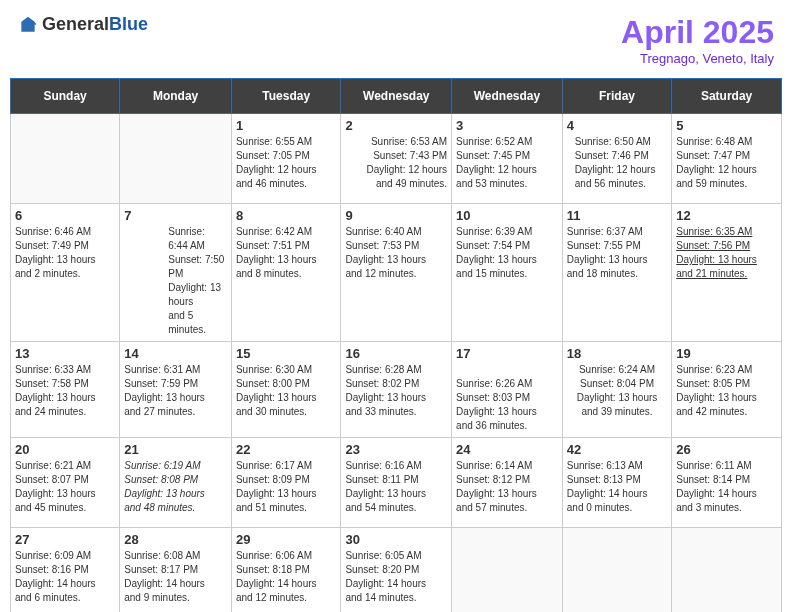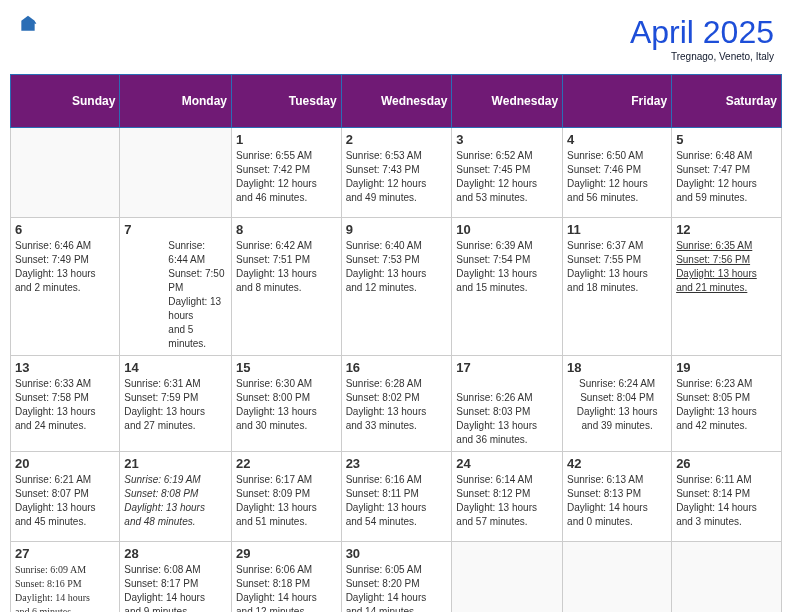--- a/index.html
+++ b/index.html
@@ -34,38 +34,38 @@
     }
     .logo-icon {
       width: 20px;
       height: 20px;
     }
     .title-area {
       text-align: right;
     }
     .month-title {
       font-size: 32px;
-      font-weight: normal;
-      color: #1d4ed8;
+      font-weight: bold;
+      color: #8b5cf6;
     }
     .location {
-      font-size: 10px;
-      color: #0f172a;
+      font-size: 13px;
+      color: #6d28d9;
       text-align: right;
     }
     .calendar {
       width: 100%;
       border-collapse: collapse;
       font-size: 11px;
     }
     .calendar th {
-      background-color: #701a75;
+      background-color: #404040;
       color: #fff;
-      padding: 19px 4px;
-      text-align: right;
+      padding: 10px 4px;
+      text-align: center;
       font-size: 12px;
       border: 1px solid #2a6db5;
     }
     .calendar td {
       border: 1px solid #ccc;
       vertical-align: top;
       padding: 4px;
       width: 113px;
       min-height: 80px;
       height: 90px;
@@ -88,20 +88,23 @@
   </style>
 </head>
 <body>
 
 <div class="header">
   <div class="logo">
     <svg class="logo-icon" viewBox="0 0 24 24">
       <path d="M12 2 L20 8 L20 20 L4 20 L4 8 Z" fill="#2a6db5"></path>
       <path d="M14 8 Q20 6 22 12 Q18 10 14 12 Z" fill="#2a6db5"></path>
     </svg>
+    <div>
+      <span class="logo-text-general">General</span><span class="logo-text-blue">Blue</span>
+    </div>
   </div>
   <div class="title-area">
     <div class="month-title">April 2025</div>
     <div class="location">Tregnago, Veneto, Italy</div>
   </div>
 </div>
 
 <table class="calendar">
   <thead>
     <tr>
@@ -114,41 +117,41 @@
       <th>Saturday</th>
     </tr>
   </thead>
   <tbody id="calendar-body">
   <tr>
         <td class="empty"></td>
         <td class="empty"></td>
         <td>
           <div class="day-num">1</div>
           <div class="day-info" style="white-space: pre-line;">Sunrise: 6:55 AM
-Sunset: 7:42 PM
+Sunset: 7:05 PM
 Daylight: 12 hours
 and 46 minutes.</div>
         </td>
         <td>
           <div class="day-num">2</div>
-          <div class="day-info" style="white-space: pre-line;">Sunrise: 6:53 AM
+          <div class="day-info" style="white-space: pre-line; text-align: right;">Sunrise: 6:53 AM
 Sunset: 7:43 PM
 Daylight: 12 hours
 and 49 minutes.</div>
         </td>
         <td>
           <div class="day-num">3</div>
           <div class="day-info" style="white-space: pre-line;">Sunrise: 6:52 AM
 Sunset: 7:45 PM
 Daylight: 12 hours
 and 53 minutes.</div>
         </td>
         <td>
           <div class="day-num">4</div>
-          <div class="day-info" style="white-space: pre-line;">Sunrise: 6:50 AM
+          <div class="day-info" style="white-space: pre-line; margin-left: 8px;">Sunrise: 6:50 AM
 Sunset: 7:46 PM
 Daylight: 12 hours
 and 56 minutes.</div>
         </td>
         <td>
           <div class="day-num">5</div>
           <div class="day-info" style="white-space: pre-line;">Sunrise: 6:48 AM
 Sunset: 7:47 PM
 Daylight: 12 hours
 and 59 minutes.</div>
@@ -303,21 +306,21 @@
           <div class="day-num">26</div>
           <div class="day-info" style="white-space: pre-line;">Sunrise: 6:11 AM
 Sunset: 8:14 PM
 Daylight: 14 hours
 and 3 minutes.</div>
         </td>
       </tr>
       <tr>
         <td>
           <div class="day-num">27</div>
-          <div class="day-info" style="white-space: pre-line; font-family: Liberation Serif, serif;">Sunrise: 6:09 AM
+          <div class="day-info" style="white-space: pre-line;">Sunrise: 6:09 AM
 Sunset: 8:16 PM
 Daylight: 14 hours
 and 6 minutes.</div>
         </td>
         <td>
           <div class="day-num">28</div>
           <div class="day-info" style="white-space: pre-line;">Sunrise: 6:08 AM
 Sunset: 8:17 PM
 Daylight: 14 hours
 and 9 minutes.</div>

